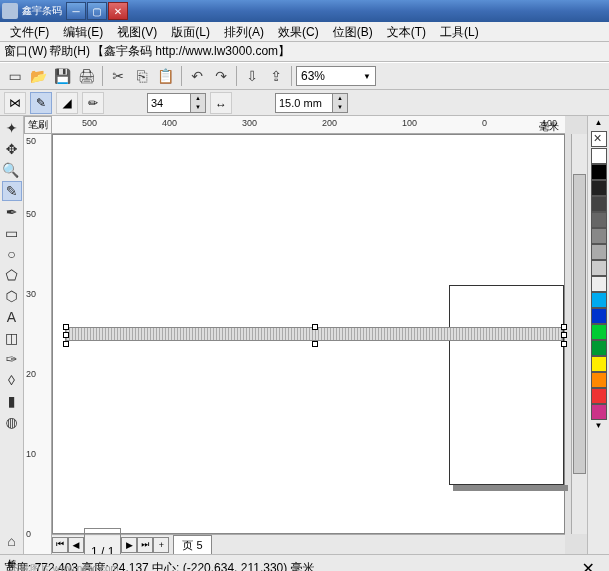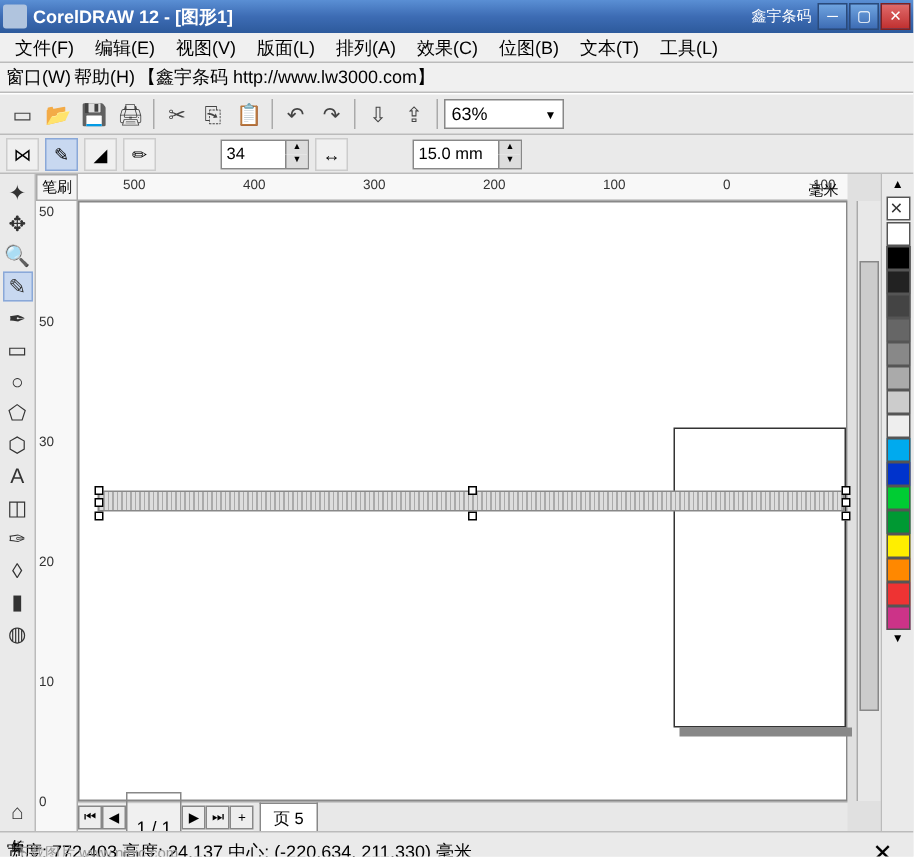--- a/index.html
+++ b/index.html
@@ -70,21 +70,20 @@
 
 .statusbar { height: 28px; background: #eaeaea; border-top: 1px solid #bbb; display: flex; align-items: center; padding: 0 4px; font-size: 11px; }
 .statusbar .wm { position: absolute; left: 10px; color: #999; font-size: 10px; }
 .statusbar .right-x { margin-left: auto; font-size: 16px; padding-right: 10px; }
 </style>
 </head>
 <body>
 
 <div class="titlebar">
   <div class="app-icon"></div>
-  <div class="title">CorelDRAW 12 - [图形1]</div>
   <div class="logo">鑫宇条码</div>
   <div class="win-btns">
     <div class="win-btn">─</div>
     <div class="win-btn">▢</div>
     <div class="win-btn close">✕</div>
   </div>
 </div>
 
 <div class="menubar">
   <span class="m">文件(F)</span>

